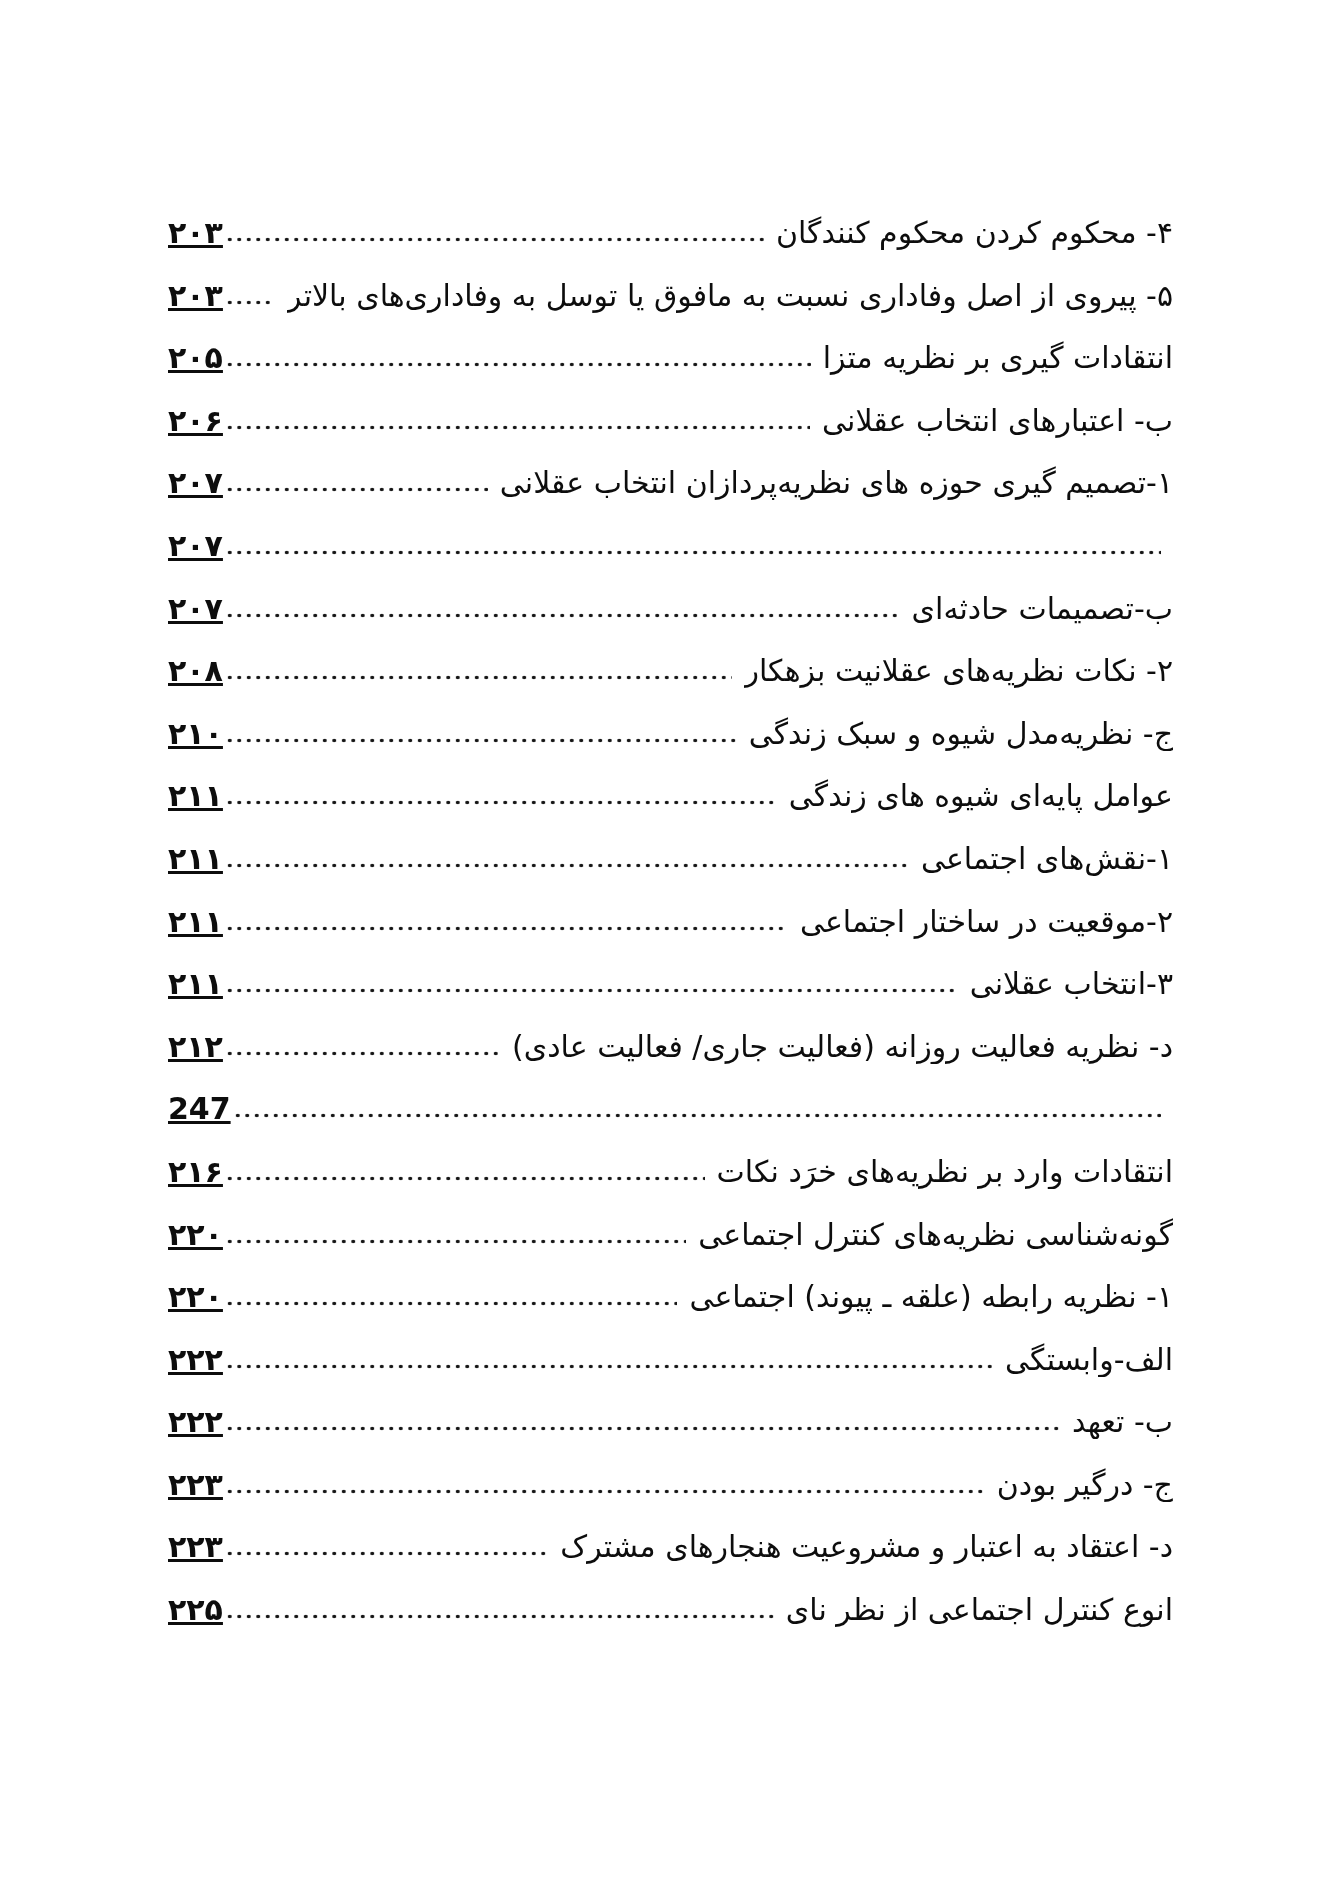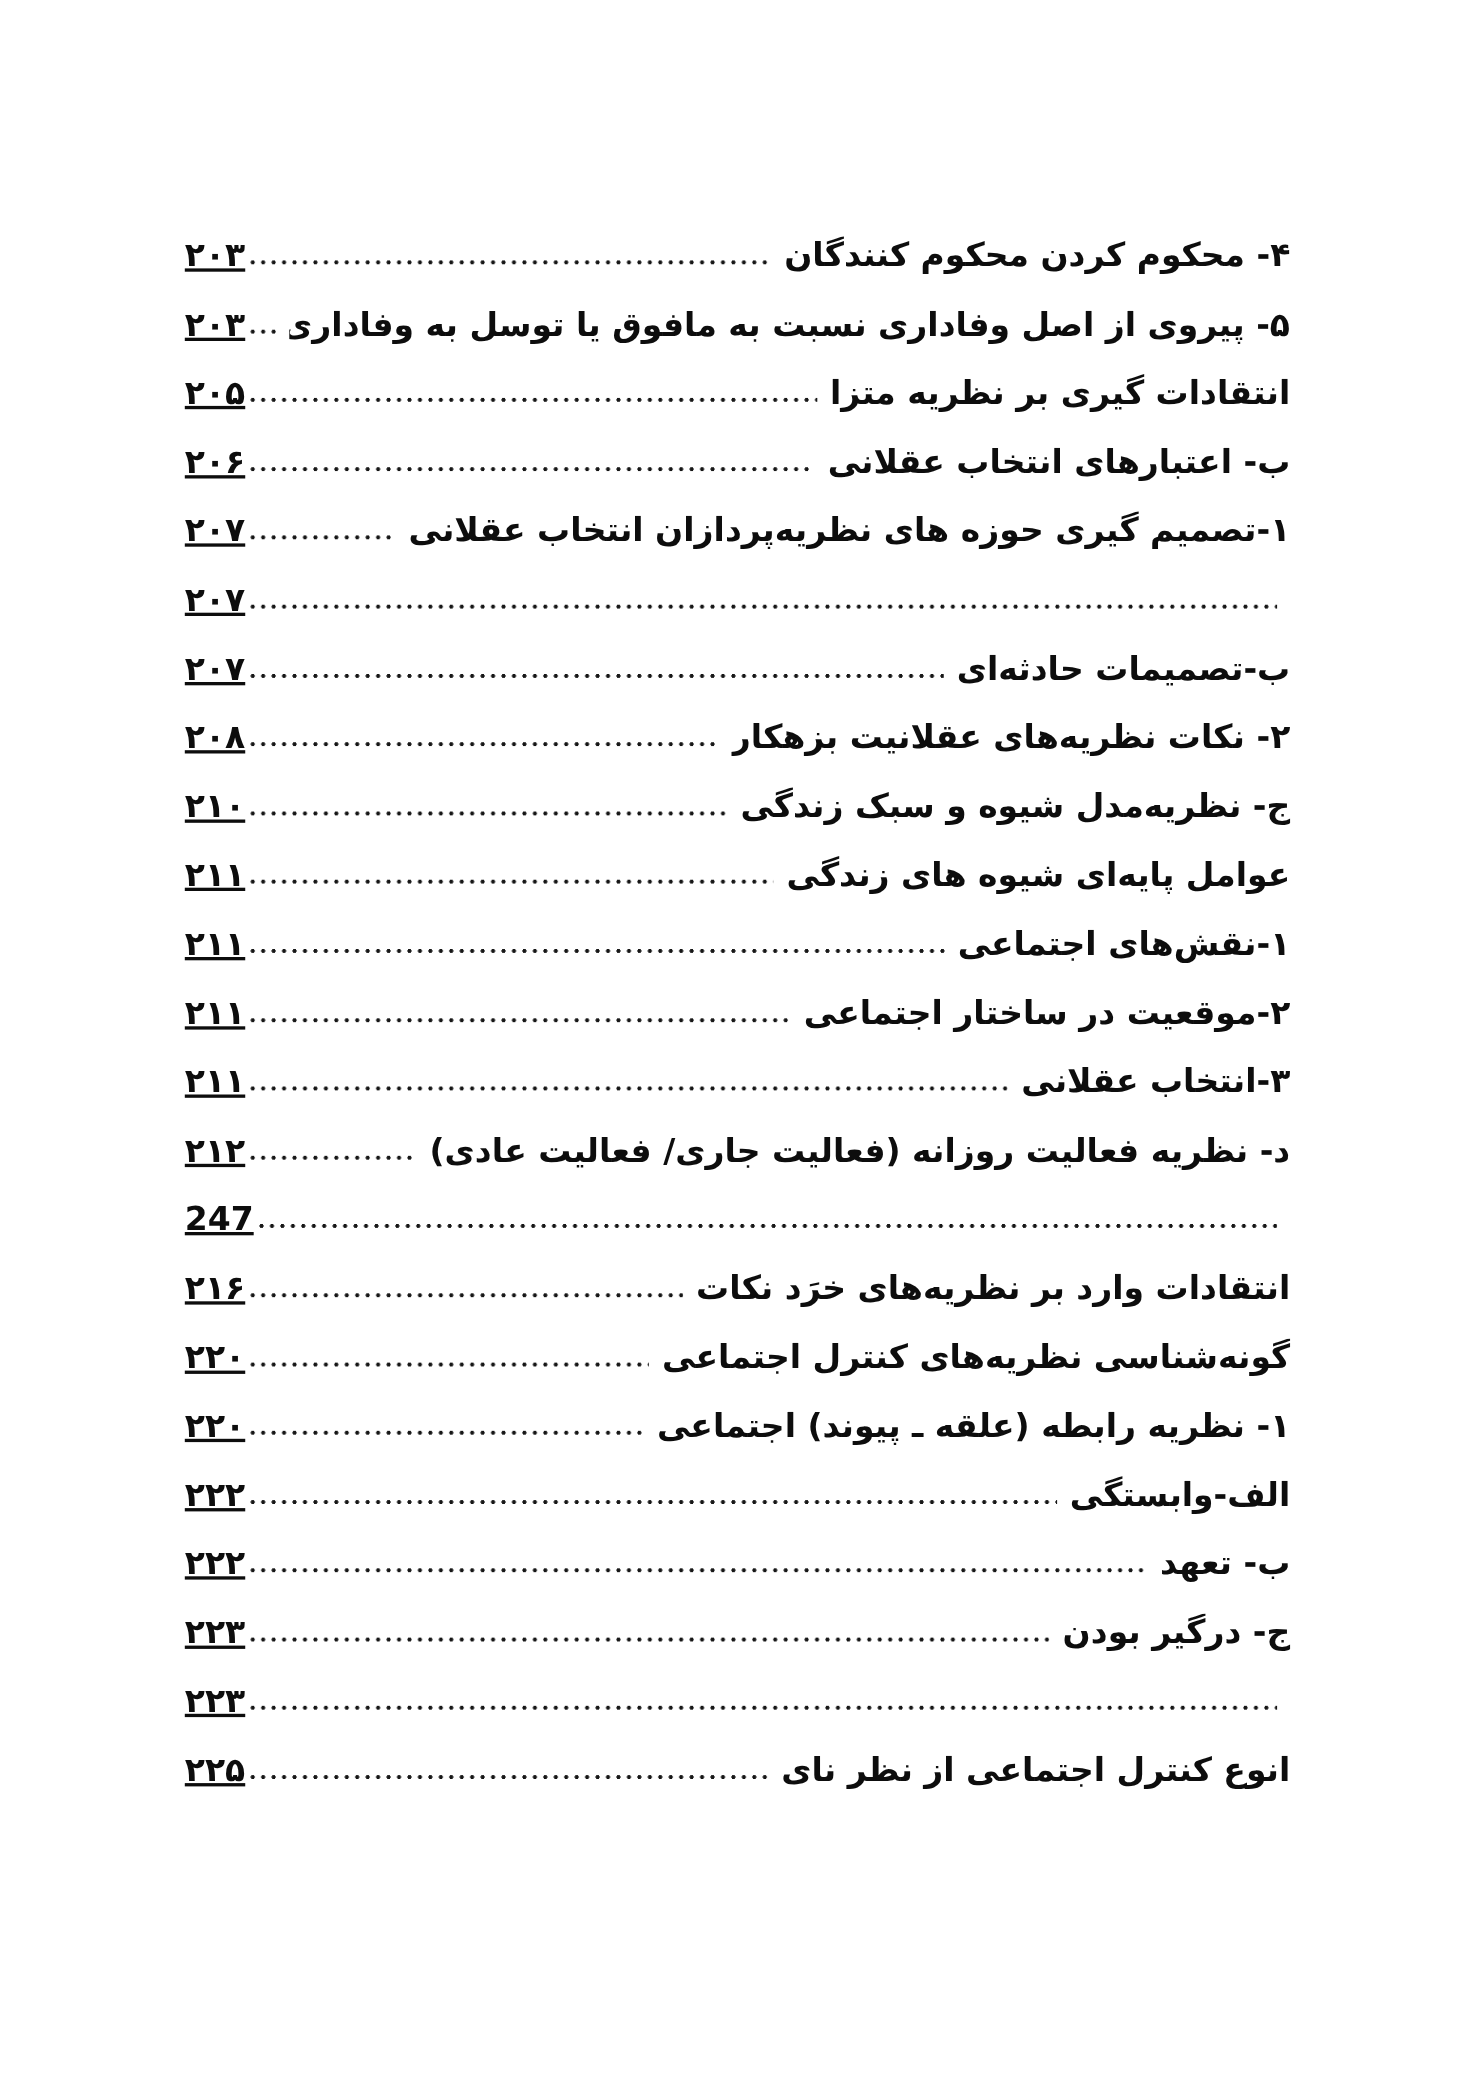--- a/index.html
+++ b/index.html
@@ -30,21 +30,21 @@
     height: 62.6px;
     box-sizing: border-box;
     padding-top: 15px;
   }
   .toc-title {
     flex: 0 1 auto;
     min-width: 0;
     overflow: hidden;
     white-space: nowrap;
     font-size: 30px;
-    font-weight: 700;
+    font-weight: 400;
     letter-spacing: 0.2px;
   }
   .toc-dots {
     flex: 1 1 30px;
     min-width: 10px;
     height: 7px;
     margin-inline-start: 12px; 
     margin-inline-end: 2px;    
     background-image: radial-gradient(circle, #161616 1.6px, rgba(0,0,0,0) 2.1px);
     background-size: 9.5px 7px;
@@ -182,20 +182,21 @@
     <span class="toc-page">۲۲۲</span>
   </div>
 
   <div class="toc-row">
     <span class="toc-title">ج- درگیر بودن</span>
     <span class="toc-dots"></span>
     <span class="toc-page">۲۲۳</span>
   </div>
 
   <div class="toc-row">
+    <span class="toc-title">د- اعتقاد به اعتبار و مشروعیت هنجارهای مشترک</span>
     <span class="toc-dots"></span>
     <span class="toc-page">۲۲۳</span>
   </div>
 
   <div class="toc-row">
     <span class="toc-title">انوع کنترل اجتماعی  از نظر نای</span>
     <span class="toc-dots"></span>
     <span class="toc-page">۲۲۵</span>
   </div>
 </div>

